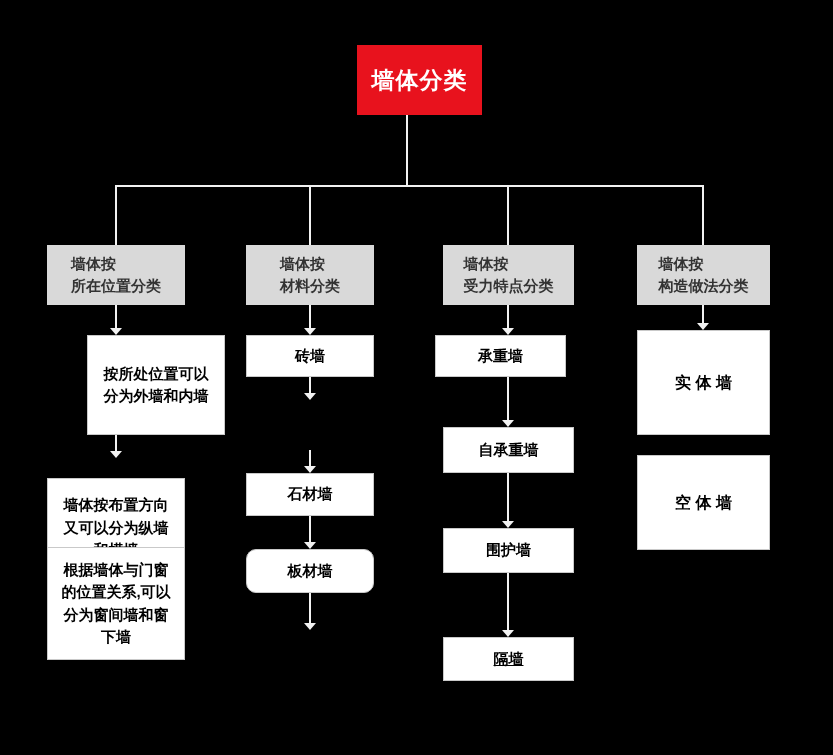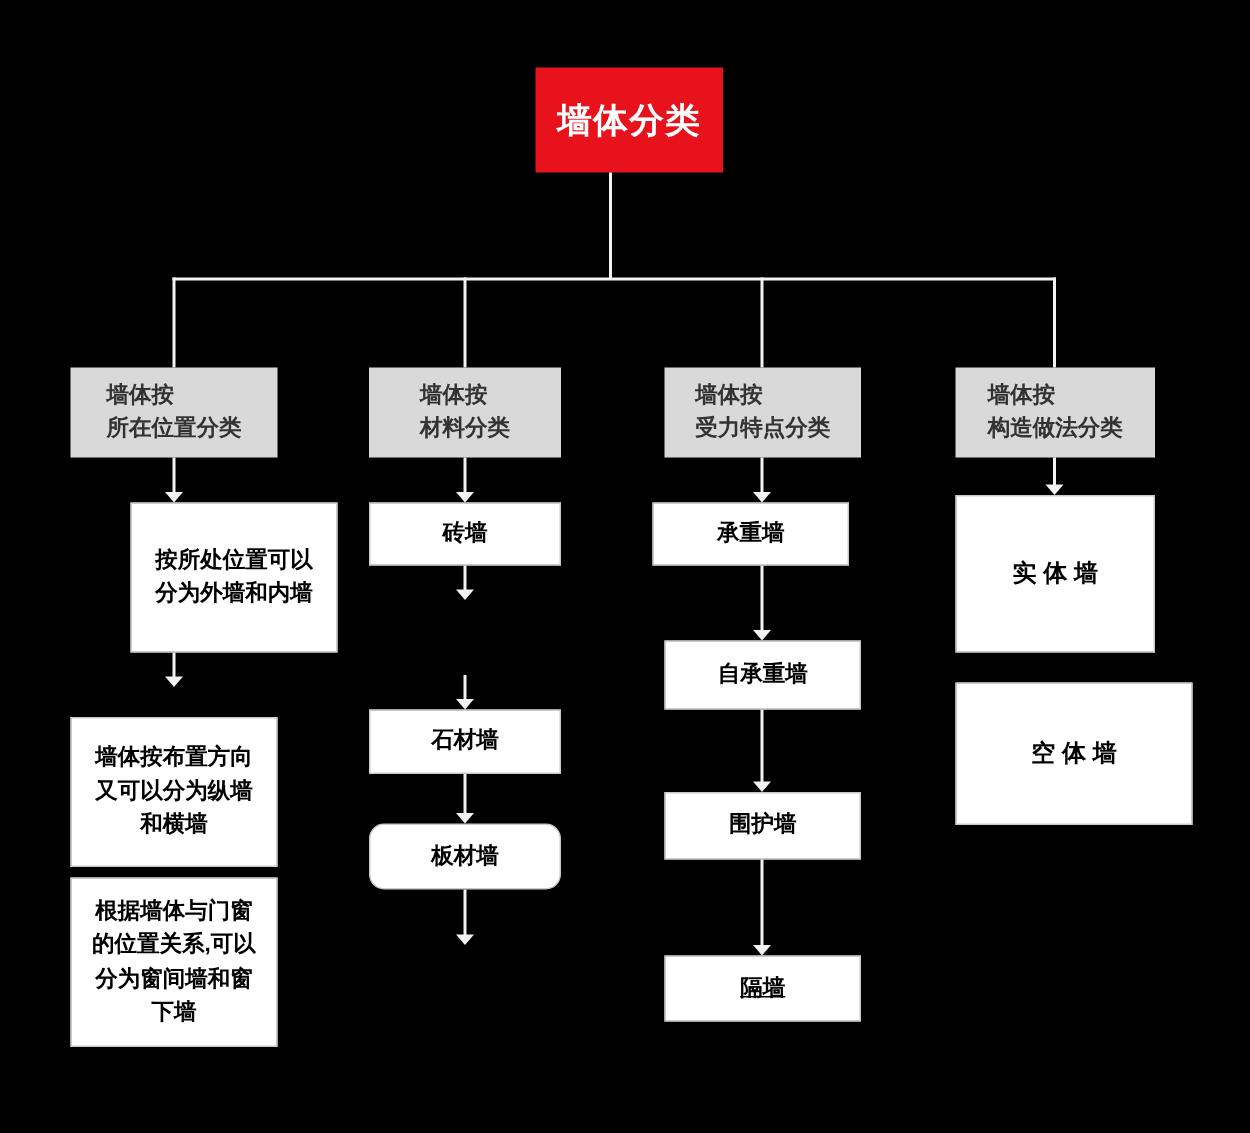--- a/index.html
+++ b/index.html
@@ -110,21 +110,21 @@
   <div class="arrow" style="left:110px; top:558px; height:19px;">
       <span class="shaft"></span>
       <span class="head"></span>
     </div>
 
   <div class="item-box" style="left:47px; top:335px; width:138px; height:100px;margin-left:40px;">按所处位置可以
 分为外墙和内墙</div>
   <div class="item-box" style="left:47px; top:458px; width:138px; height:100px;margin-top:20px;">墙体按布置方向
 又可以分为纵墙
 和横墙</div>
-  <div class="item-box" style="left:47px; top:585px; width:138px; height:113px;">根据墙体与门窗
+  <div class="item-box" style="left:47px; top:547px; width:138px; height:113px;">根据墙体与门窗
 的位置关系,可以
 分为窗间墙和窗
 下墙</div>
 
   <div class="arrow" style="left:304px; top:305px; height:30px;">
       <span class="shaft"></span>
       <span class="head"></span>
     </div>
   <div class="arrow" style="left:304px; top:377px; height:23px;">
       <span class="shaft"></span>
@@ -168,15 +168,15 @@
   <div class="item-box" style="left:443px; top:427px; width:131px; height:46px;">自承重墙</div>
   <div class="item-box" style="left:443px; top:528px; width:131px; height:45px;">围护墙</div>
   <div class="item-box" style="left:443px; top:637px; width:131px; height:44px;text-decoration:underline;">隔墙</div>
 
   <div class="arrow" style="left:697px; top:305px; height:25px;">
       <span class="shaft"></span>
       <span class="head"></span>
     </div>
 
   <div class="item-box big" style="left:637px; top:330px; width:133px; height:105px;">实 体 墙</div>
-  <div class="item-box big" style="left:637px; top:455px; width:158px; height:95px;">空 体 墙</div>
+  <div class="item-box big" style="left:637px; top:455px; width:133px; height:95px;">空 体 墙</div>
 
 </div>
 
 </body></html>

